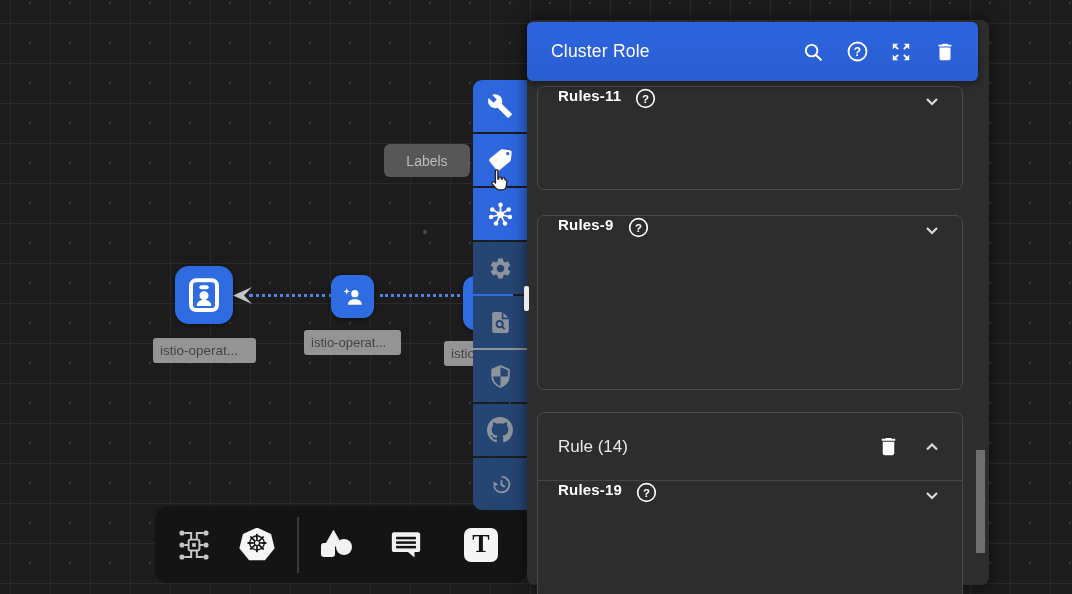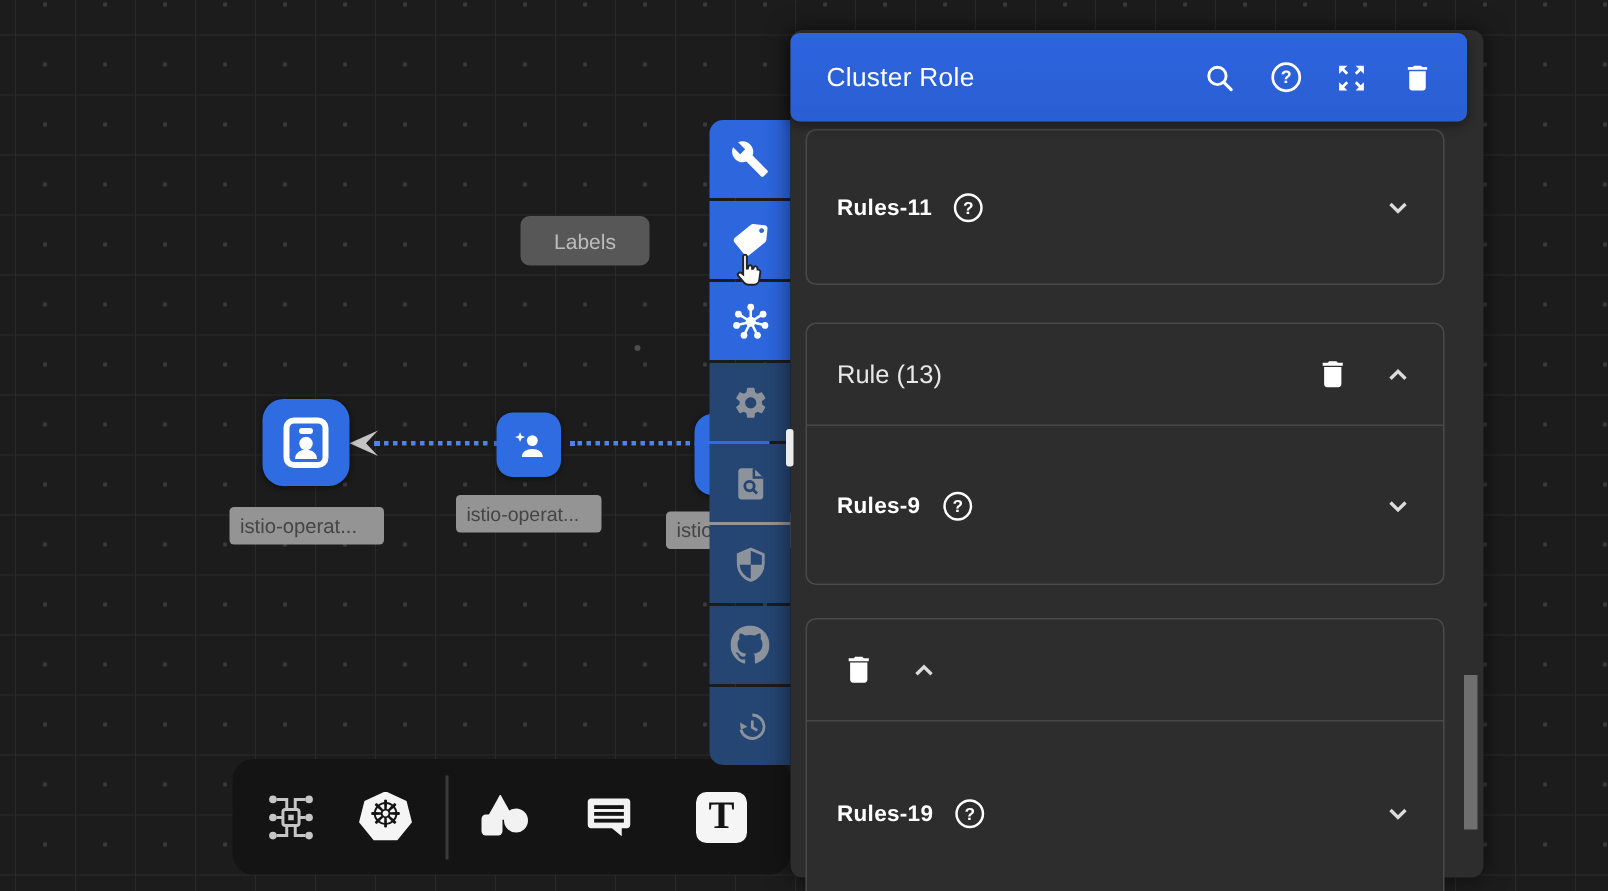--- a/index.html
+++ b/index.html
@@ -28,21 +28,21 @@
   #chip1 { left:153px; top:338px; width:103px; }
   #chip2 { left:304px; top:330px; width:97px; font-size:13px; }
   #chip3 { left:444px; top:341px; width:84px; }
   .edge { position:absolute; height:0; border-top:3px dotted #4f83e8; }
   #edge1 { left:249px; top:294px; width:84px; }
   #edge2 { left:380px; top:294px; width:86px; }
   #arrowhead { position:absolute; left:231px; top:286px; }
   #canvas-dot { position:absolute; left:423px; top:230px; width:4px; height:4px; border-radius:50%; background:#4d4d4d; }
 
   
-  #tooltip { position:absolute; left:347px; top:144px; width:86px; height:33px; background:#575757;
+  #tooltip { position:absolute; left:384px; top:144px; width:86px; height:33px; background:#575757;
              border-radius:6px; color:#bcbcbc; font-size:14px; display:flex; align-items:center;
              justify-content:center; z-index:5; }
 
   
   #vtoolbar { position:absolute; left:473px; top:80px; width:54px; z-index:6; }
   .vtile { width:54px; height:52px; margin-bottom:2px; display:flex; align-items:center; justify-content:center; }
   .vtile.bright { background:#2e66de; }
   .vtile.dim { background:#254572; }
   .vtile:first-child { border-top-left-radius:9px; }
   .vtile:last-child { border-bottom-left-radius:9px; margin-bottom:0; }
@@ -67,21 +67,21 @@
   .card { position:absolute; left:10px; width:426px; border:1px solid #4a4a4a; border-radius:7px; background:#2d2d2d; }
   #card1 { top:66px; height:104px; }
   #card2 { top:195px; height:175px; }
   #card3 { top:392px; height:191px; border-bottom-left-radius:7px; }
   .rule-header { height:68px; display:flex; align-items:center; padding:0 16px 0 20px;
                  border-bottom:1px solid #464646; }
   .rule-title { color:#e8e8e8; font-size:17px; flex:1; }
   .icon-btn { background:none; border:none; padding:0; width:28px; height:28px; display:flex;
               align-items:center; justify-content:center; cursor:pointer; }
   .rule-header .icon-btn + .icon-btn { margin-left:16px; }
-  .acc-row { display:flex; align-items:center; padding:0 16px 0 20px; height:100%; }
+  .acc-row { display:flex; padding:0 16px 0 20px; height:100%; }
   .acc-label { color:#ffffff; font-size:15px; font-weight:700; letter-spacing:.2px; }
   .help-btn { background:none; border:none; padding:0; margin-left:13px; width:23px; height:23px;
               display:flex; align-items:center; justify-content:center; cursor:pointer; }
   .acc-spacer { flex:1; }
   .card-body { height:106px; }
   #card3 .card-body { height:122px; }
 
   #panel-scrollbar { position:absolute; right:4px; top:430px; width:9px; height:103px; background:#6f6f6f; z-index:3; }
 
   
@@ -271,33 +271,20 @@
         <span class="acc-spacer"></span>
         <button class="icon-btn">
           <svg width="24" height="24" viewBox="0 0 24 24">
             <polyline points="7,10 12,15 17,10" fill="none" stroke="#dcdcdc" stroke-width="2.2"></polyline>
           </svg>
         </button>
       </div>
     </div>
 
     <div id="card2" class="card">
-      <div class="rule-header">
-        <span class="rule-title">Rule (13)</span>
-        <button class="icon-btn">
-          <svg width="23" height="23" viewBox="0 0 24 24">
-            <path d="M6 19c0 1.1.9 2 2 2h8c1.1 0 2-.9 2-2V7H6v12zM19 4h-3.5l-1-1h-5l-1 1H5v2h14V4z" fill="#fff"></path>
-          </svg>
-        </button>
-        <button class="icon-btn">
-          <svg width="24" height="24" viewBox="0 0 24 24">
-            <polyline points="7,14.5 12,9.5 17,14.5" fill="none" stroke="#dcdcdc" stroke-width="2.2"></polyline>
-          </svg>
-        </button>
-      </div>
       <div class="card-body">
         <div class="acc-row">
           <span class="acc-label">Rules-9</span>
           <button class="help-btn">
             <svg width="23" height="23" viewBox="0 0 24 24">
               <circle cx="12" cy="12" r="9.2" fill="none" stroke="#fff" stroke-width="1.7"></circle>
               <text x="12" y="16.2" text-anchor="middle" font-size="12" font-weight="bold" fill="#fff" font-family="Liberation Sans, sans-serif">?</text>
             </svg>
           </button>
           <span class="acc-spacer"></span>
@@ -305,20 +292,21 @@
             <svg width="24" height="24" viewBox="0 0 24 24">
               <polyline points="7,10 12,15 17,10" fill="none" stroke="#dcdcdc" stroke-width="2.2"></polyline>
             </svg>
           </button>
         </div>
       </div>
     </div>
 
     <div id="card3" class="card">
       <div class="rule-header">
+        <span class="rule-title">Rule (14)</span>
         <button class="icon-btn">
           <svg width="23" height="23" viewBox="0 0 24 24">
             <path d="M6 19c0 1.1.9 2 2 2h8c1.1 0 2-.9 2-2V7H6v12zM19 4h-3.5l-1-1h-5l-1 1H5v2h14V4z" fill="#fff"></path>
           </svg>
         </button>
         <button class="icon-btn">
           <svg width="24" height="24" viewBox="0 0 24 24">
             <polyline points="7,14.5 12,9.5 17,14.5" fill="none" stroke="#dcdcdc" stroke-width="2.2"></polyline>
           </svg>
         </button>

